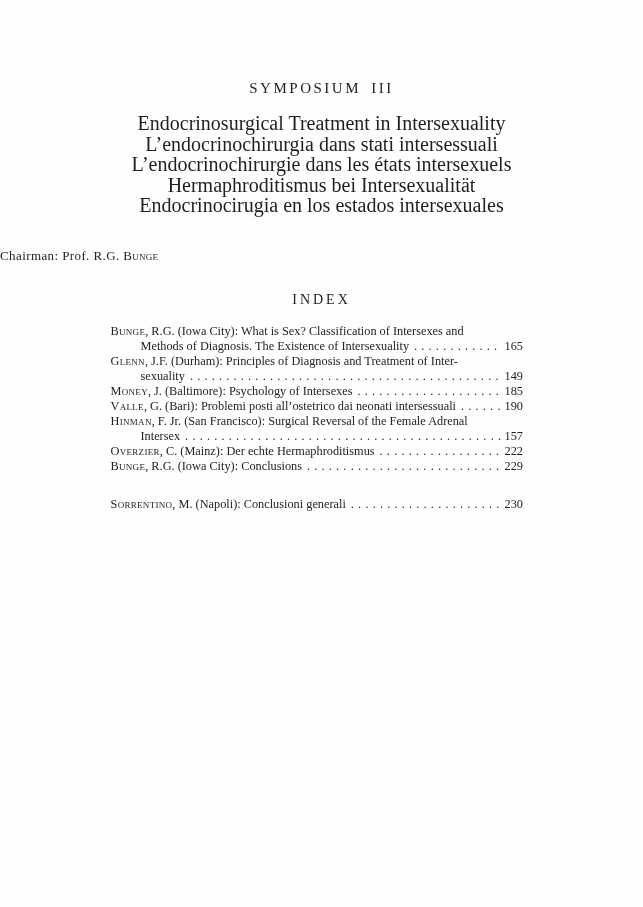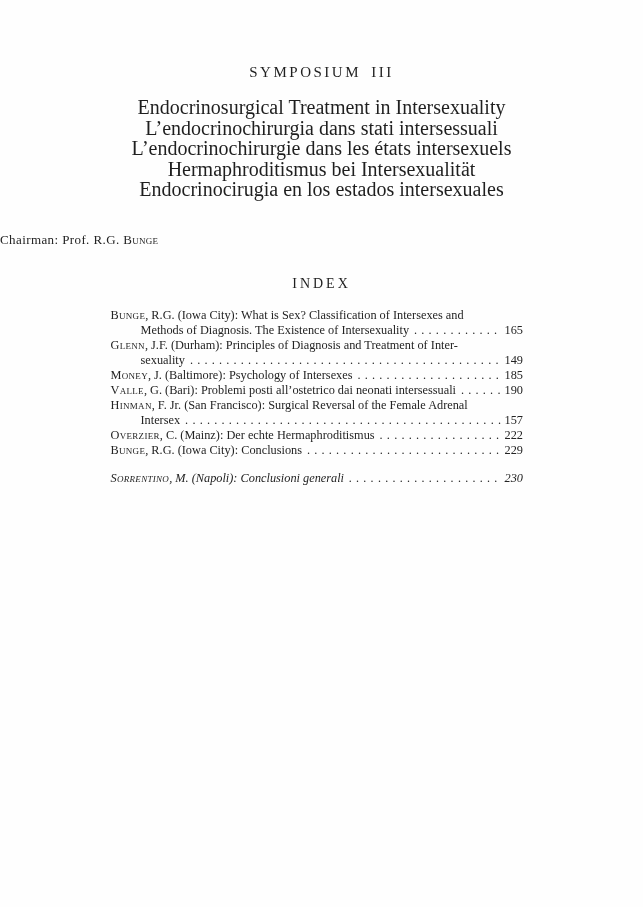--- a/index.html
+++ b/index.html
@@ -11,21 +11,21 @@
     width: 643px;
     height: 907px;
     overflow: hidden;
     font-family: "Liberation Serif", "DejaVu Serif", serif;
     color: #232323;
   }
   .page {
     box-sizing: border-box;
     width: 643px;
     height: 907px;
-    padding-top: 64px;
+    padding-top: 80px;
     background: #fefefe;
   }
   .symposium {
     text-align: center;
     font-size: 15px;
     letter-spacing: 2.5px;
     word-spacing: 4px;
     line-height: 16px;
     color: #1f1f1f;
   }
@@ -86,22 +86,21 @@
   .leader::after {
     content: "........................................................................................";
     letter-spacing: 4.2px;
     color: #2a2a2a;
   }
   .pagenum {
     flex: 0 0 auto;
     width: 28px;
   }
   .entry.gap {
-    margin-top: 13px;
-    font-style: italic;
+    margin-top: 23px;
   }
 </style>
 </head>
 <body>
 
 <div class="page">
 
   <div class="symposium">SYMPOSIUM III</div>
 
   <div class="titles">

